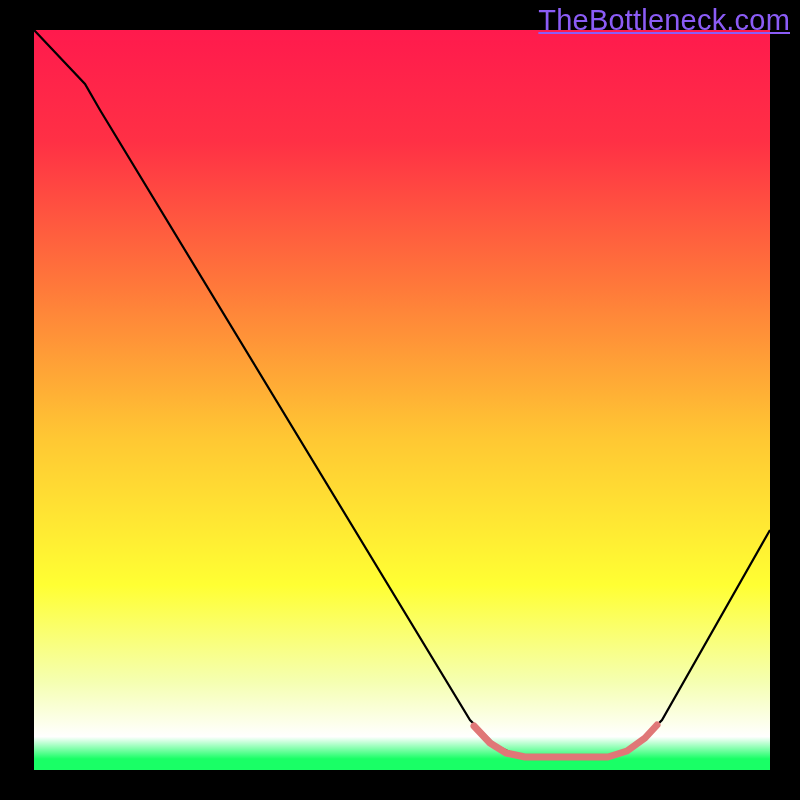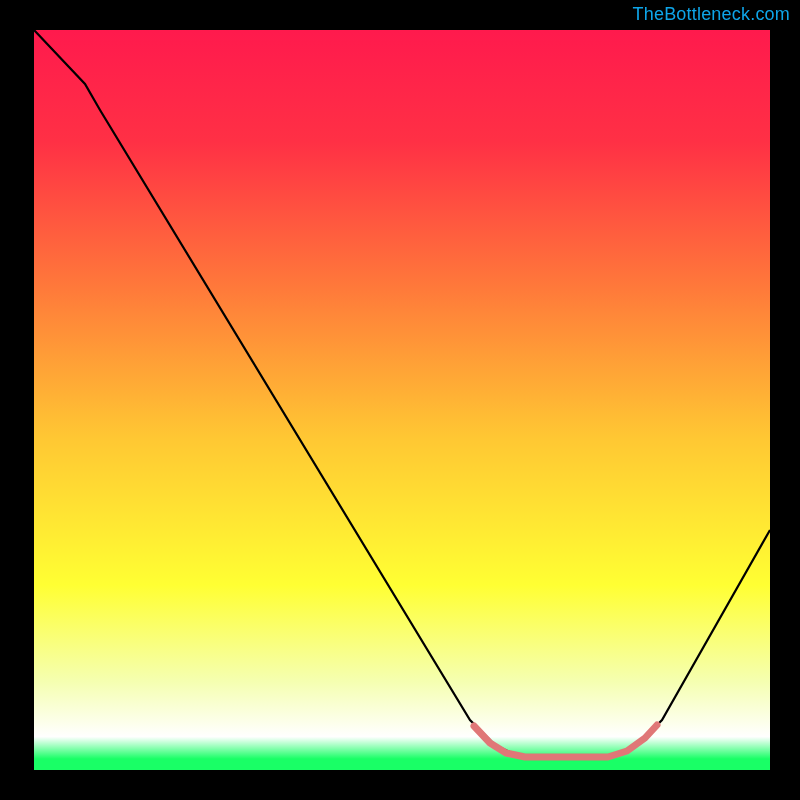--- a/index.html
+++ b/index.html
@@ -13,25 +13,26 @@
   }
   .container {
     position: relative;
     width: 800px;
     height: 800px;
   }
   .watermark {
     position: absolute;
     top: 4px;
     right: 10px;
-    color: #0ea5e9;
-    font-size: 18px;
+    color: #8b5cf6;
+    font-size: 29px;
     font-weight: 500;
     letter-spacing: 0.2px;
     z-index: 3;
+    text-decoration: underline;
   }
   svg {
     position: absolute;
     top: 0;
     left: 0;
   }
 </style>
 </head>
 <body>
 

